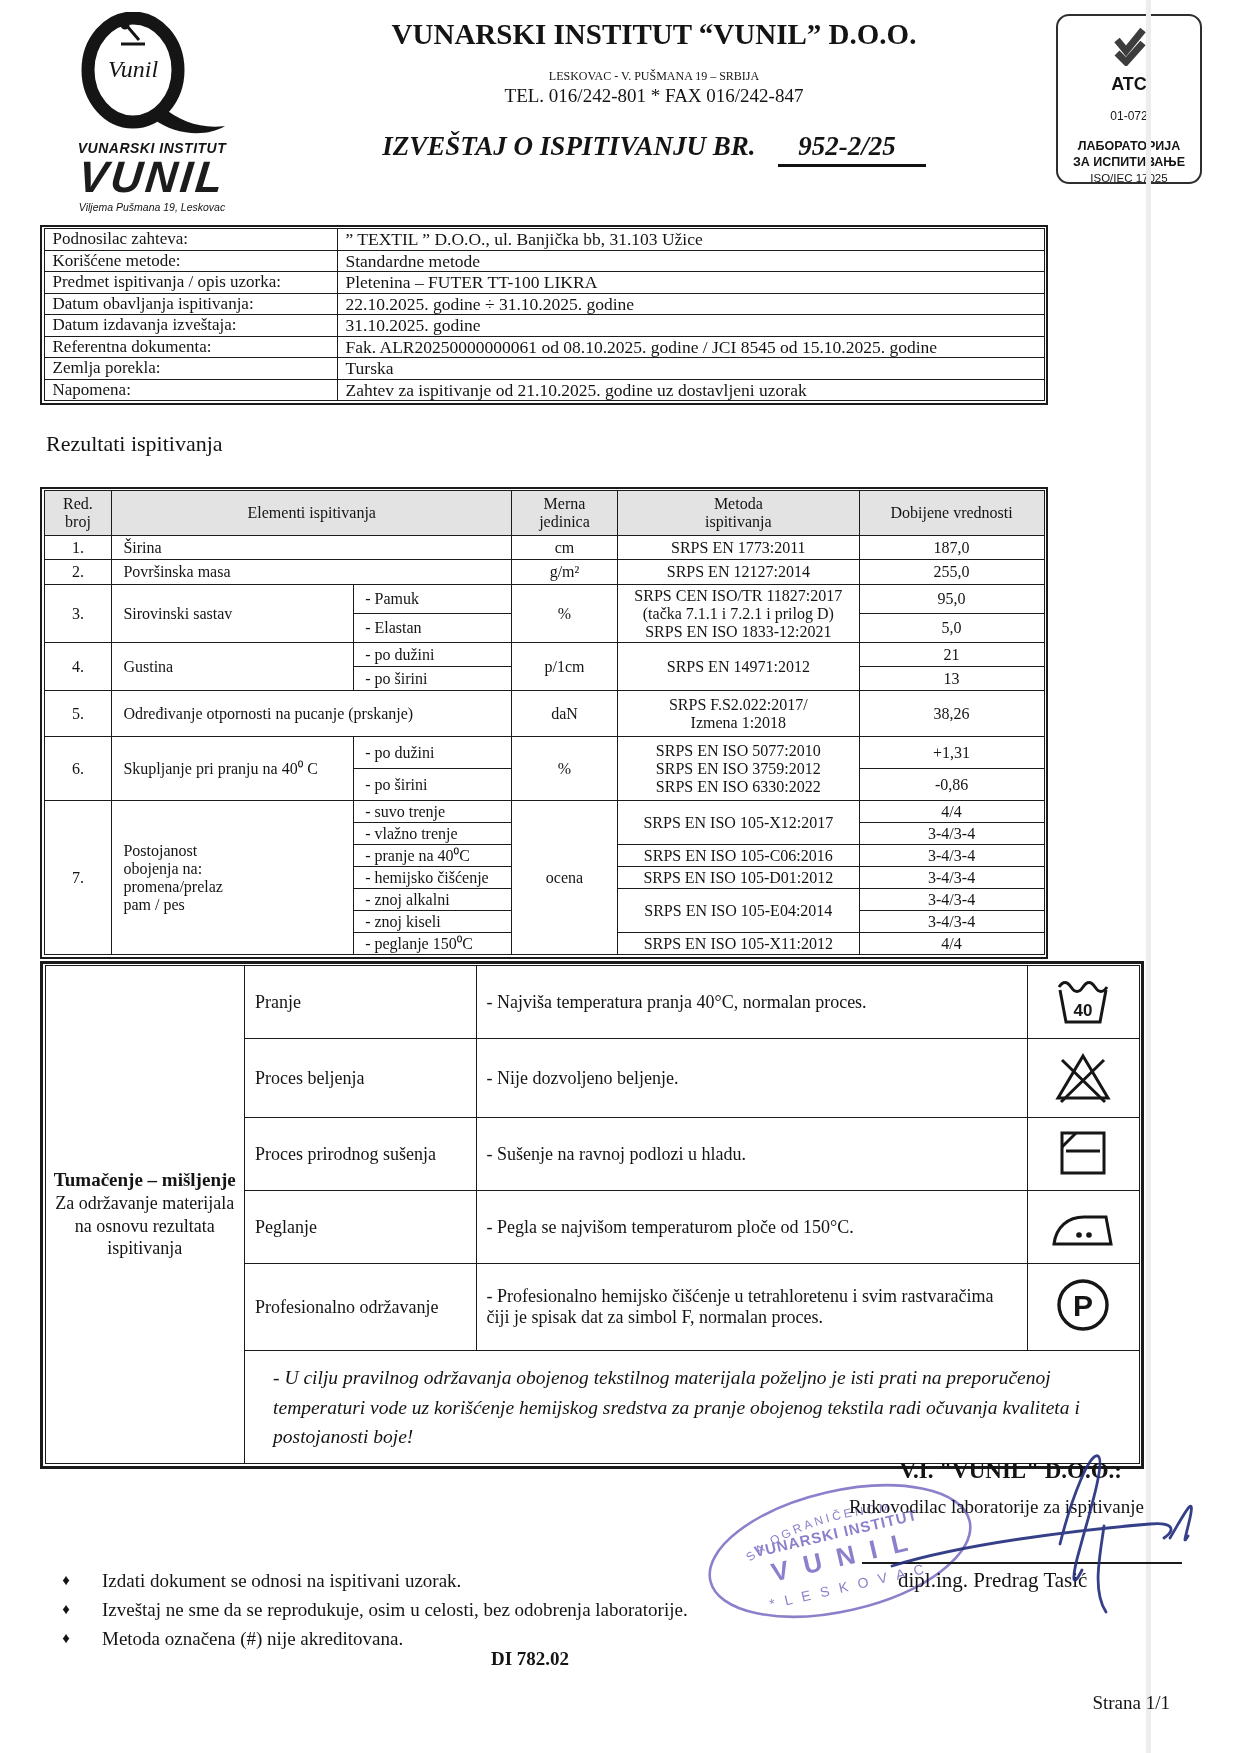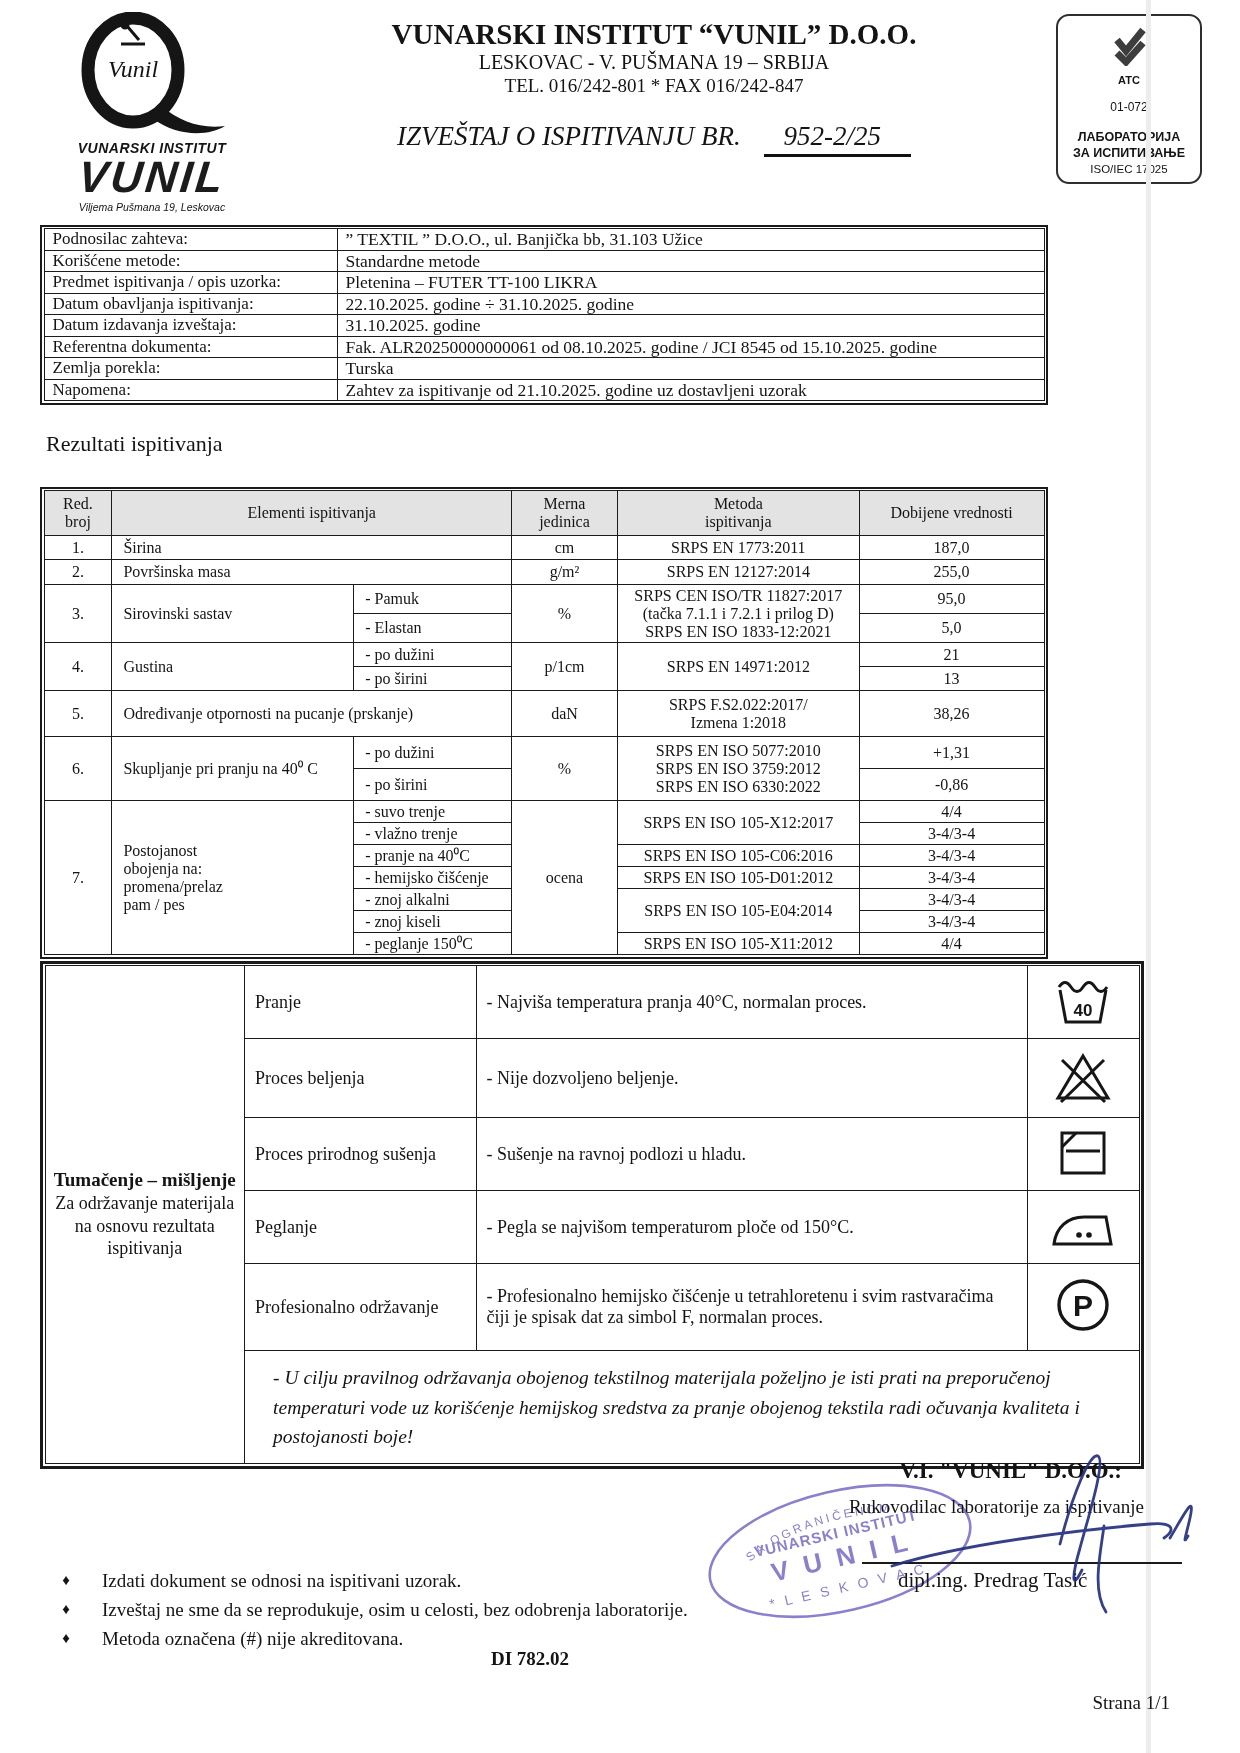--- a/index.html
+++ b/index.html
@@ -14,28 +14,28 @@
   .hdr{display:flex;padding:12px 38px 0 52px;}
   .hdr-left{width:200px;text-align:center;}
   .logo-inst{font-family:"Liberation Sans",sans-serif;font-style:italic;font-weight:bold;
              font-size:14px;letter-spacing:.5px;margin-top:2px;}
   .logo-brand{font-family:"Liberation Sans",sans-serif;font-style:italic;font-weight:bold;
               font-size:44px;line-height:.95;letter-spacing:3px;transform:skewX(-6deg);color:#1c1c1c;}
   .logo-addr{font-family:"Liberation Sans",sans-serif;font-style:italic;font-weight:normal;font-size:10.5px;margin-top:3px;}
   .hdr-center{flex:1;text-align:center;padding-top:6px;}
   .h1{font-size:29px;font-weight:bold;}
   .h2{font-size:20px;font-weight:bold;margin-top:2px;}
-  .h3{font-size:20px;margin-top:0;}
+  .h3{font-size:12px;margin-top:18px;}
   .h4{font-size:19px;margin-top:1px;}
-  .title-row{margin-top:24px;font-style:italic;font-weight:normal;font-size:27px;white-space:nowrap;}
+  .title-row{margin-top:24px;font-style:italic;font-weight:bold;font-size:27px;white-space:nowrap;}
   .report-num{display:inline-block;border-bottom:3.5px solid #111;padding:0 30px 2px 20px;margin-left:16px;}
 
   .badge{width:134px;border:2px solid #2e2e2e;border-radius:13px;padding:10px 4px 8px 4px;
          text-align:center;font-family:"Liberation Sans",sans-serif;height:148px;margin-top:2px;}
-  .b-atc{font-weight:bold;font-size:11px;margin-top:4px;}
+  .b-atc{font-weight:bold;font-size:18px;margin-top:4px;}
   .b-num{font-size:12px;margin-top:14px;}
   .b-lab{font-weight:bold;font-size:12.5px;margin-top:16px;line-height:1.25;}
   .b-iso{font-size:11.5px;margin-top:2px;}
 
   
   .tbl-wrap{border:2.5px solid #1b1b1b;padding:1.5px;box-sizing:border-box;}
   table{border-collapse:collapse;width:100%;}
   td,th{border:1.5px solid #1b1b1b;}
 
   

